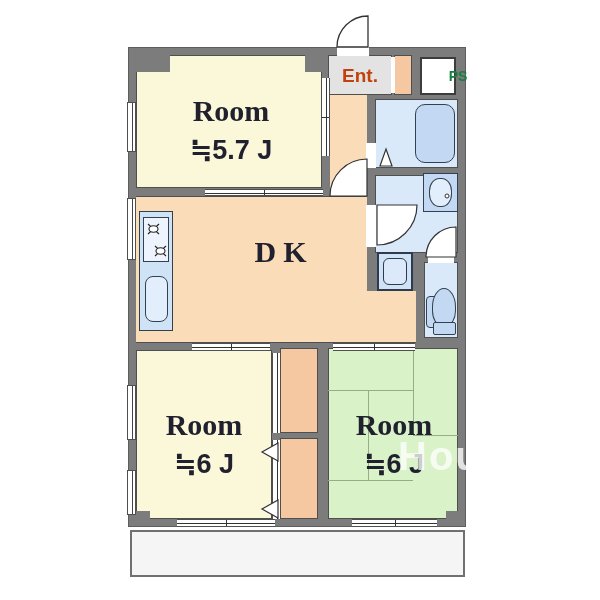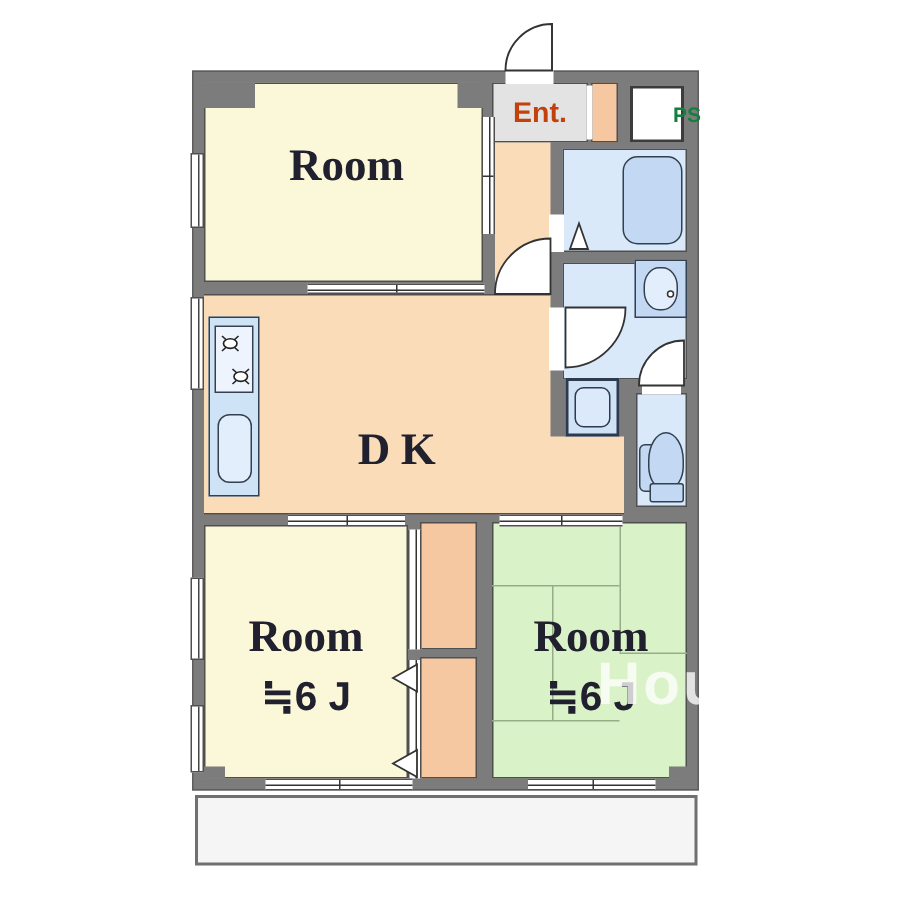--- a/index.html
+++ b/index.html
@@ -163,22 +163,23 @@
       <ellipse cx="153.5" cy="229" rx="4.5" ry="3.2"></ellipse>
       <line x1="155" y1="256" x2="166" y2="246"></line>
         <line x1="155" y1="246" x2="166" y2="256"></line>
       <ellipse cx="160.5" cy="251" rx="4.5" ry="3.2"></ellipse>
     </g>
     <circle cx="447" cy="196" r="2" fill="#fff" stroke="#333" stroke-width="1"></circle>
   </svg>
 
   <div class="roomlabel" style="left:231px;top:96px;">
     <div class="rl1">Room</div>
+    <div class="rl2">≒5.7 J</div>
   </div>
-  <div class="roomlabel" style="left:268px;top:237px;margin-top:48px;">
+  <div class="roomlabel" style="left:284px;top:237px;">
     <div class="rl1" style="letter-spacing:7px;">DK</div>
   </div>
   <div class="roomlabel" style="left:204px;top:410px;">
     <div class="rl1">Room</div>
     <div class="rl2">≒6 J</div>
   </div>
   <div class="roomlabel" style="left:394px;top:410px;">
     <div class="rl1">Room</div>
     <div class="rl2">≒6 J</div>
   </div>

